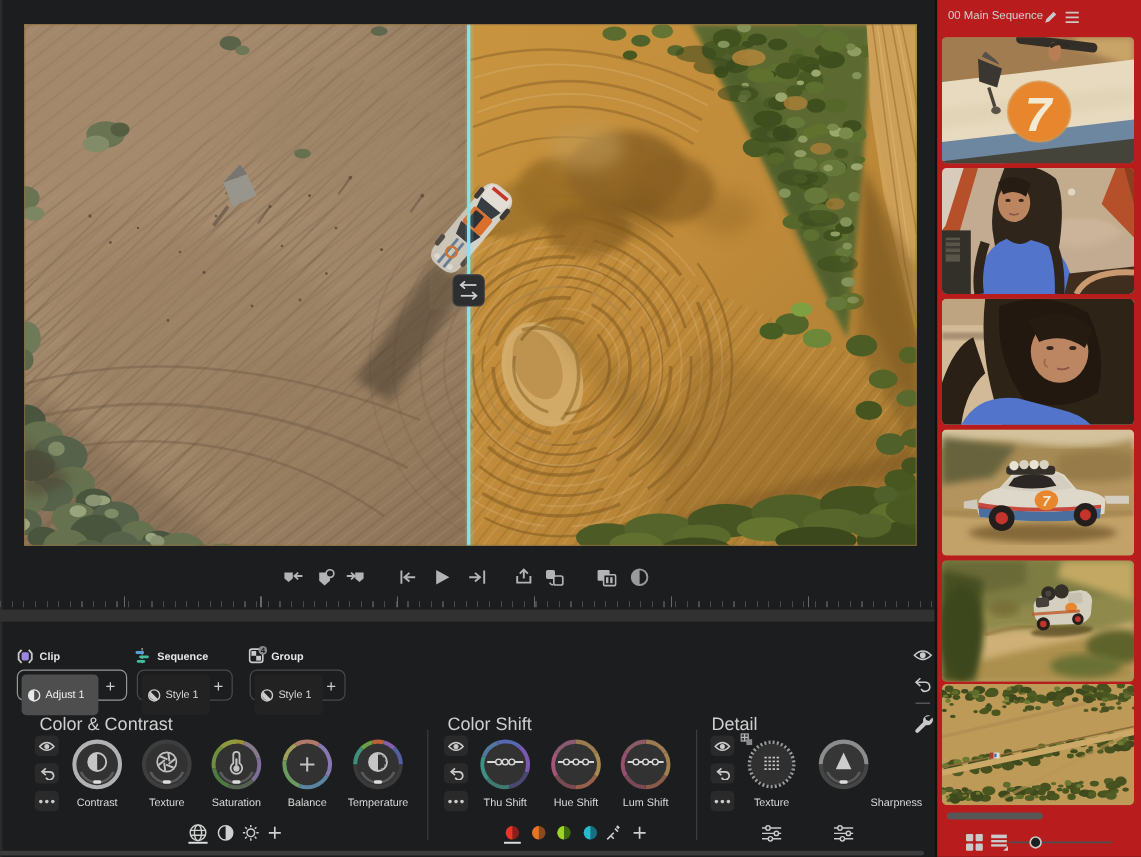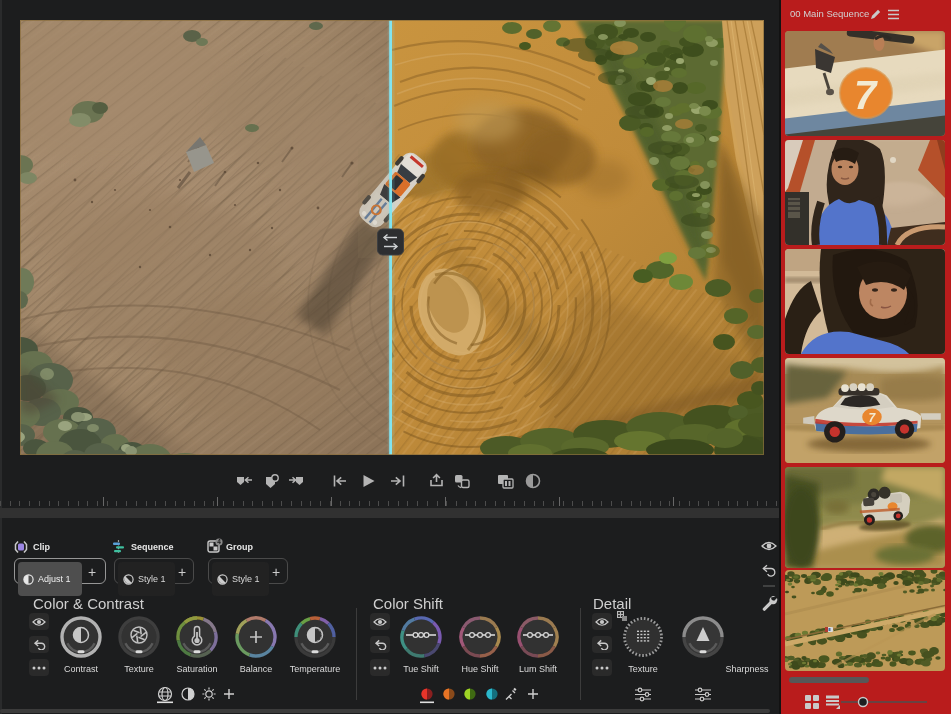--- a/index.html
+++ b/index.html
@@ -741,21 +741,21 @@
       <rect x="1" y="4" width="2" height="2" fill="#3a3a3a"></rect>
         <rect x="4" y="4" width="2" height="2" fill="#3a3a3a"></rect>
       <rect x="5" y="5" width="5" height="5" fill="#8a8a8a"></rect>
     </svg>
 
     <span class="knoblbl" style="left:81px;top:136px;">Contrast</span>
     <span class="knoblbl" style="left:139px;top:136px;">Texture</span>
     <span class="knoblbl" style="left:197px;top:136px;">Saturation</span>
     <span class="knoblbl" style="left:256px;top:136px;">Balance</span>
     <span class="knoblbl" style="left:315px;top:136px;">Temperature</span>
-    <span class="knoblbl" style="left:421px;top:136px;">Tue Shift</span>
+    <span class="knoblbl" style="left:421px;top:136px;">Thu Shift</span>
     <span class="knoblbl" style="left:480px;top:136px;">Hue Shift</span>
     <span class="knoblbl" style="left:538px;top:136px;">Lum Shift</span>
     <span class="knoblbl" style="left:643px;top:136px;">Texture</span>
     <span class="knoblbl" style="left:703px;top:136px;margin-left:44px;">Sharpness</span>
 
     <svg class="abs" style="left:0;top:157px;" width="779" height="22" viewBox="0 0 779 22">
       <g stroke="#d0d0d0" stroke-width="1.2" fill="none">
         <circle cx="165" cy="9" r="6.5"></circle>
         <ellipse cx="165" cy="9" rx="3" ry="6.5"></ellipse>
         <path d="M158.8,7 h12.4 M158.8,11 h12.4"></path>

